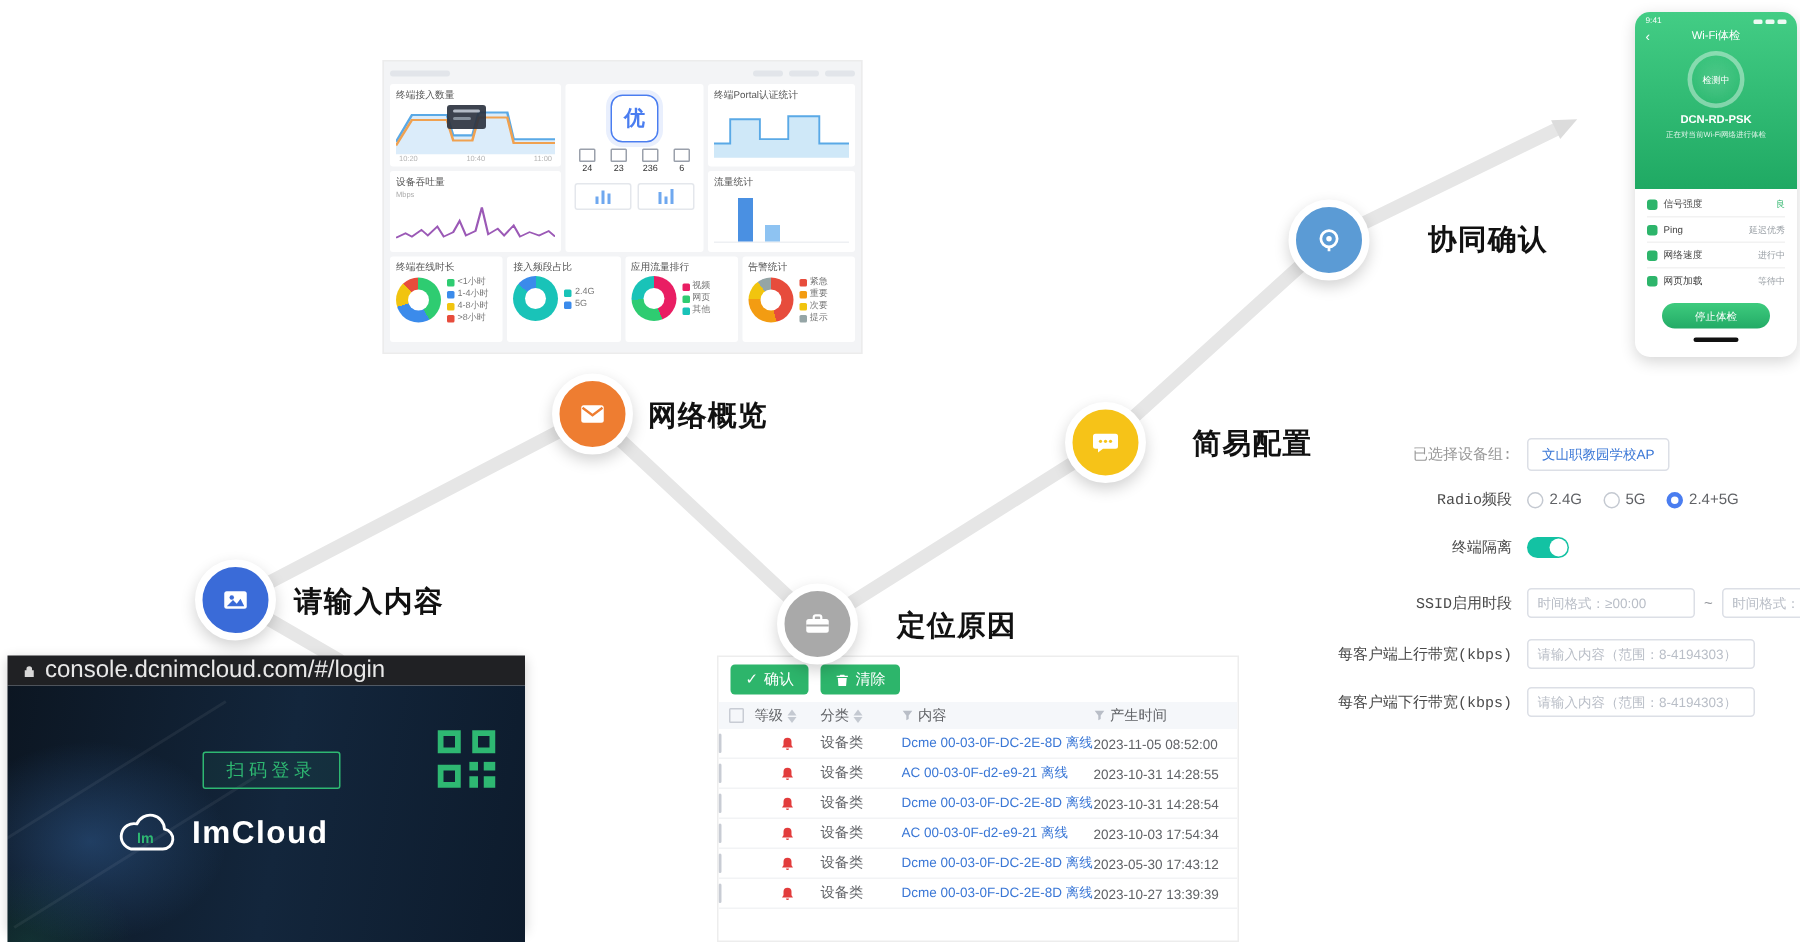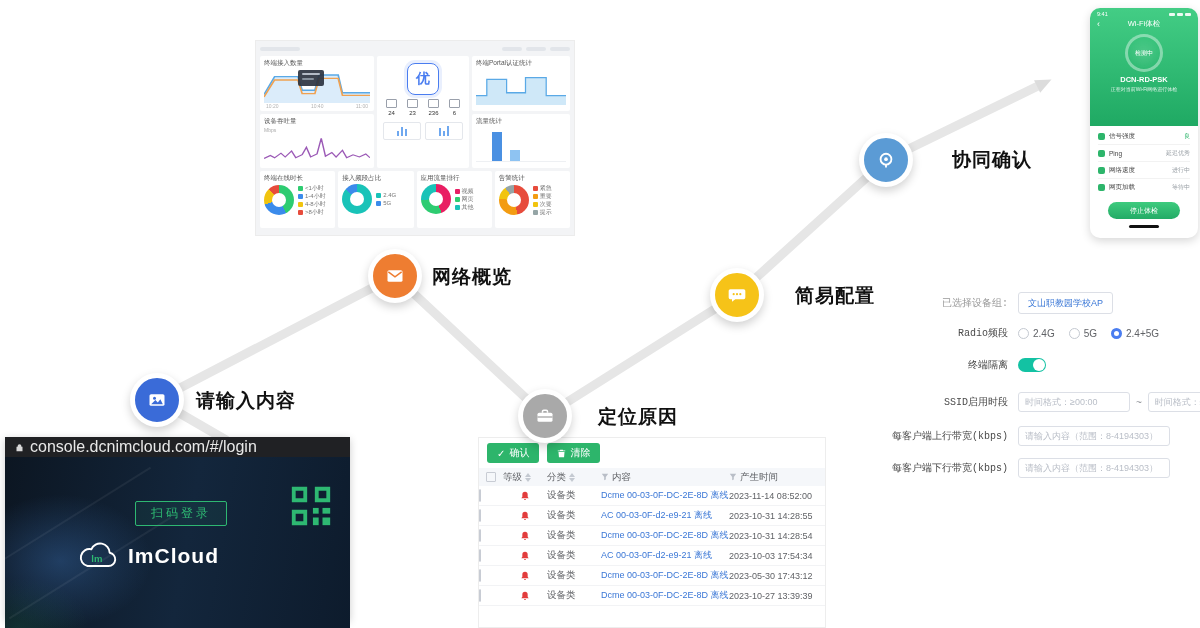--- a/index.html
+++ b/index.html
@@ -452,21 +452,21 @@
 
     <div class="grid-row trow">
       <div><span class="cb"></span></div>
       <div>
           <svg class="bell" viewBox="0 0 12 12" width="10" height="10">
             <path fill="#e23c3c" d="M6 1a3.2 3.2 0 0 0-3.2 3.2V7L1.6 8.8h8.8L9.2 7V4.2A3.2 3.2 0 0 0 6 1zM4.8 9.6a1.2 1.2 0 0 0 2.4 0z"></path>
           </svg>
         </div>
       <div class="cat">设备类</div>
       <div class="link">Dcme 00-03-0F-DC-2E-8D 离线</div>
-      <div class="time">2023-11-14 08:52:00</div>
+      <div class="time">2023-11-05 08:52:00</div>
     </div>
     <div class="grid-row trow">
       <div><span class="cb"></span></div>
       <div>
           <svg class="bell" viewBox="0 0 12 12" width="10" height="10">
             <path fill="#e23c3c" d="M6 1a3.2 3.2 0 0 0-3.2 3.2V7L1.6 8.8h8.8L9.2 7V4.2A3.2 3.2 0 0 0 6 1zM4.8 9.6a1.2 1.2 0 0 0 2.4 0z"></path>
           </svg>
         </div>
       <div class="cat">设备类</div>
       <div class="link">AC 00-03-0F-d2-e9-21 离线</div>

